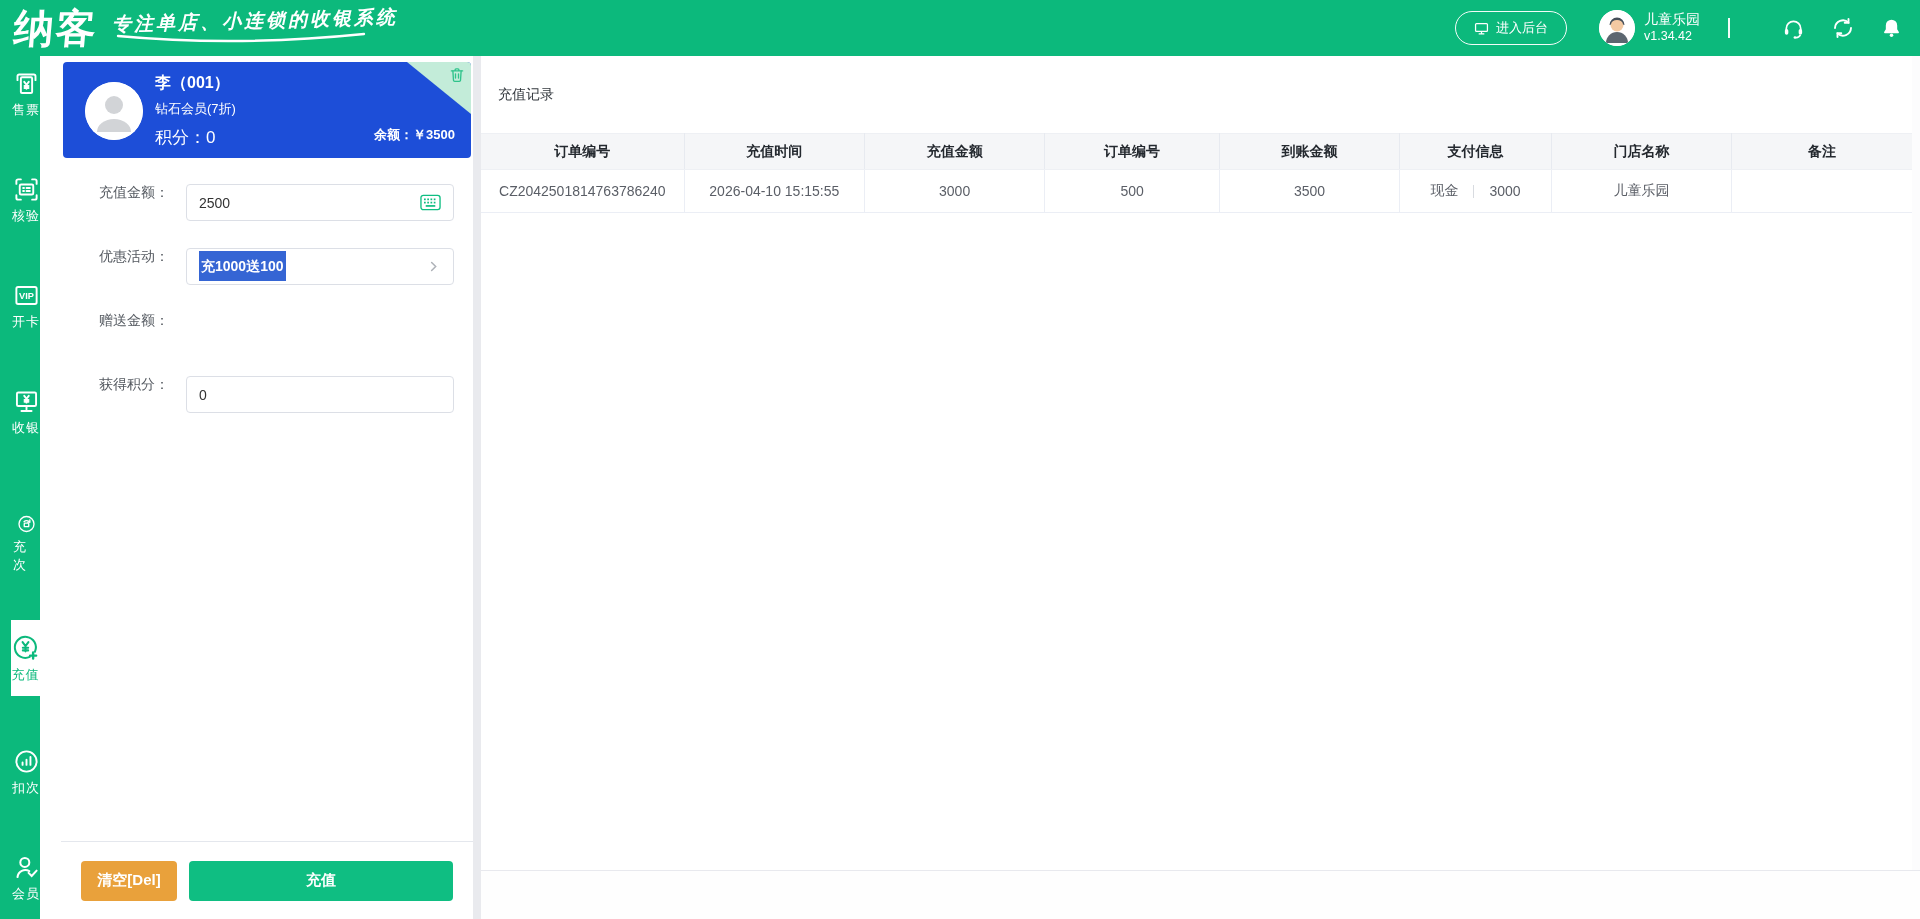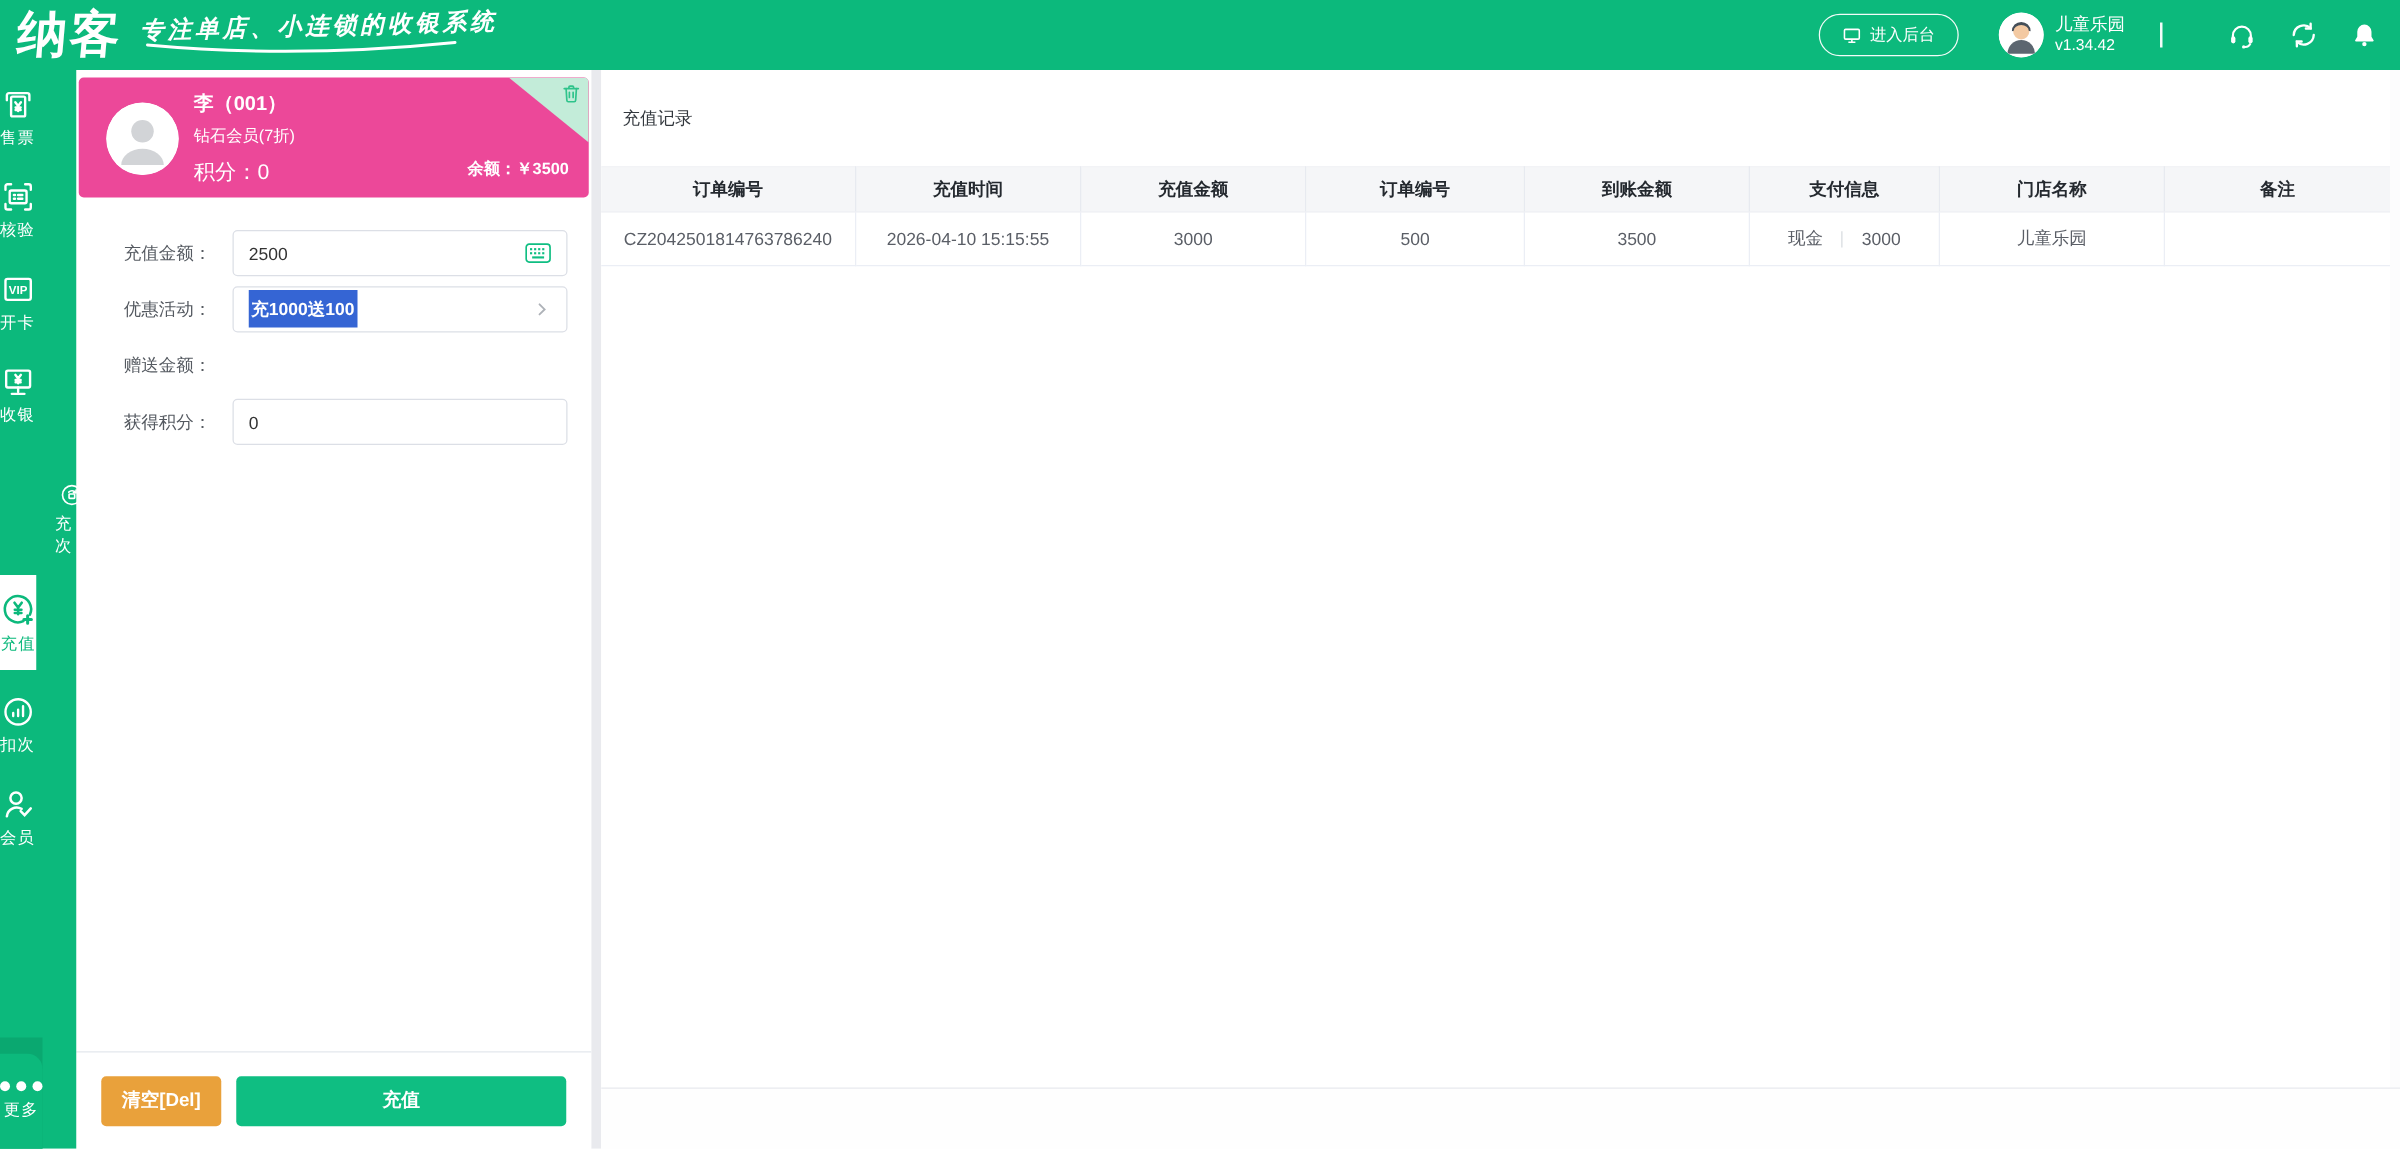--- a/index.html
+++ b/index.html
@@ -24,22 +24,22 @@
   .avatar{ width:36px; height:36px; border-radius:50%; background:#fff; margin-left:32px; overflow:hidden; flex:none; }
   .store-block{ margin-left:9px; line-height:1.25; }
   .store-name{ font-size:14px; }
   .store-version{ font-size:12.5px; }
   .v-divider{ width:2px; height:20px; background:rgba(255,255,255,.95); margin:0 26px 0 28px; }
   .hdr-icon{ margin-left:26px; display:flex; align-items:center; cursor:pointer; }
   .hdr-icon:first-of-type{ margin-left:0; }
 
   
   .sidebar{
-    position:absolute; left:0; top:56px; width:61px; bottom:0;
-    background:#0cb97c; display:flex; flex-direction:column; align-items:flex-start; z-index:4;
+    position:absolute; left:0; top:56px; width:40px; bottom:0;
+    background:#0cb97c; display:flex; flex-direction:column; align-items:flex-end; z-index:4;gap:32px;
   }
   .nav-item{
     height:60px; margin-bottom:14px; display:flex; flex-direction:column; align-items:center;
     justify-content:center; color:#fff; cursor:pointer; flex:none;
   }
   .nav-item:first-child{ margin-top:8px; }
   .nav-item.gap-before{ margin-top:26px;padding-left:44px; }
   .nav-item.selected{ background:#fff; color:#0cb97c; height:76px; }
   .nav-label{ font-size:13px; margin-top:4px; letter-spacing:1px; }
   .sidebar-more-wrap{ margin-top:auto; background:#0aa870; height:89px; padding-top:13px; }
@@ -48,35 +48,35 @@
     display:flex; flex-direction:column; align-items:center; justify-content:center; color:#fff; cursor:pointer;
   }
   .more-dots{ display:flex; gap:5px; margin-bottom:6px; }
   .more-dots i{ width:8px; height:8px; border-radius:50%; background:#fff; }
 
   
   .left-panel{
     position:absolute; left:61px; top:56px; width:412px; bottom:0; background:#fff; z-index:3;
   }
   .member-card{
-    position:relative; margin:6px 2px 0 2px; height:96px; background:#ec4899; border-radius:4px;
+    position:relative; margin:6px 2px 0 2px; height:96px; background:#1d4ed8; border-radius:4px;
     color:#fff; overflow:hidden;
   }
   .member-avatar{
     position:absolute; left:22px; top:20px; width:58px; height:58px; border-radius:50%; background:#fff; overflow:hidden;
   }
   .member-name{ position:absolute; left:92px; top:11px; font-size:16px; font-weight:bold; }
   .member-level{ position:absolute; left:92px; top:38px; font-size:13px; }
   .member-points{ position:absolute; left:92px; top:64px; font-size:17px; }
   .member-balance{ position:absolute; right:16px; top:64px; font-size:13px; font-weight:bold; }
   .card-corner{ position:absolute; right:0; top:0; width:64px; height:52px; }
   .card-trash{ position:absolute; right:5px; top:4px; cursor:pointer; }
 
   .recharge-form{ padding:26px 0 0 0; }
-  .form-row{ display:flex; align-items:center; margin-bottom:8px; height:37px; }
+  .form-row{ display:flex; margin-bottom:27px; height:37px; }
   .form-label{ width:108px; text-align:right; font-size:14px; color:#555a61; flex:none; }
   .form-input{
     margin-left:17px; width:268px; height:37px; border:1px solid #dcdfe6; border-radius:4px;
     display:flex; align-items:center; padding:0 12px; font-size:14px; color:#333; position:relative; background:#fff;
   }
   .form-input .val{ flex:1; }
   .sel-text{ background:#3565d4; color:#fff; font-weight:bold; padding:7px 2px 7px 2px; }
   .kb-icon,.chev-icon{ flex:none; display:flex; align-items:center; }
 
   .panel-footer{

